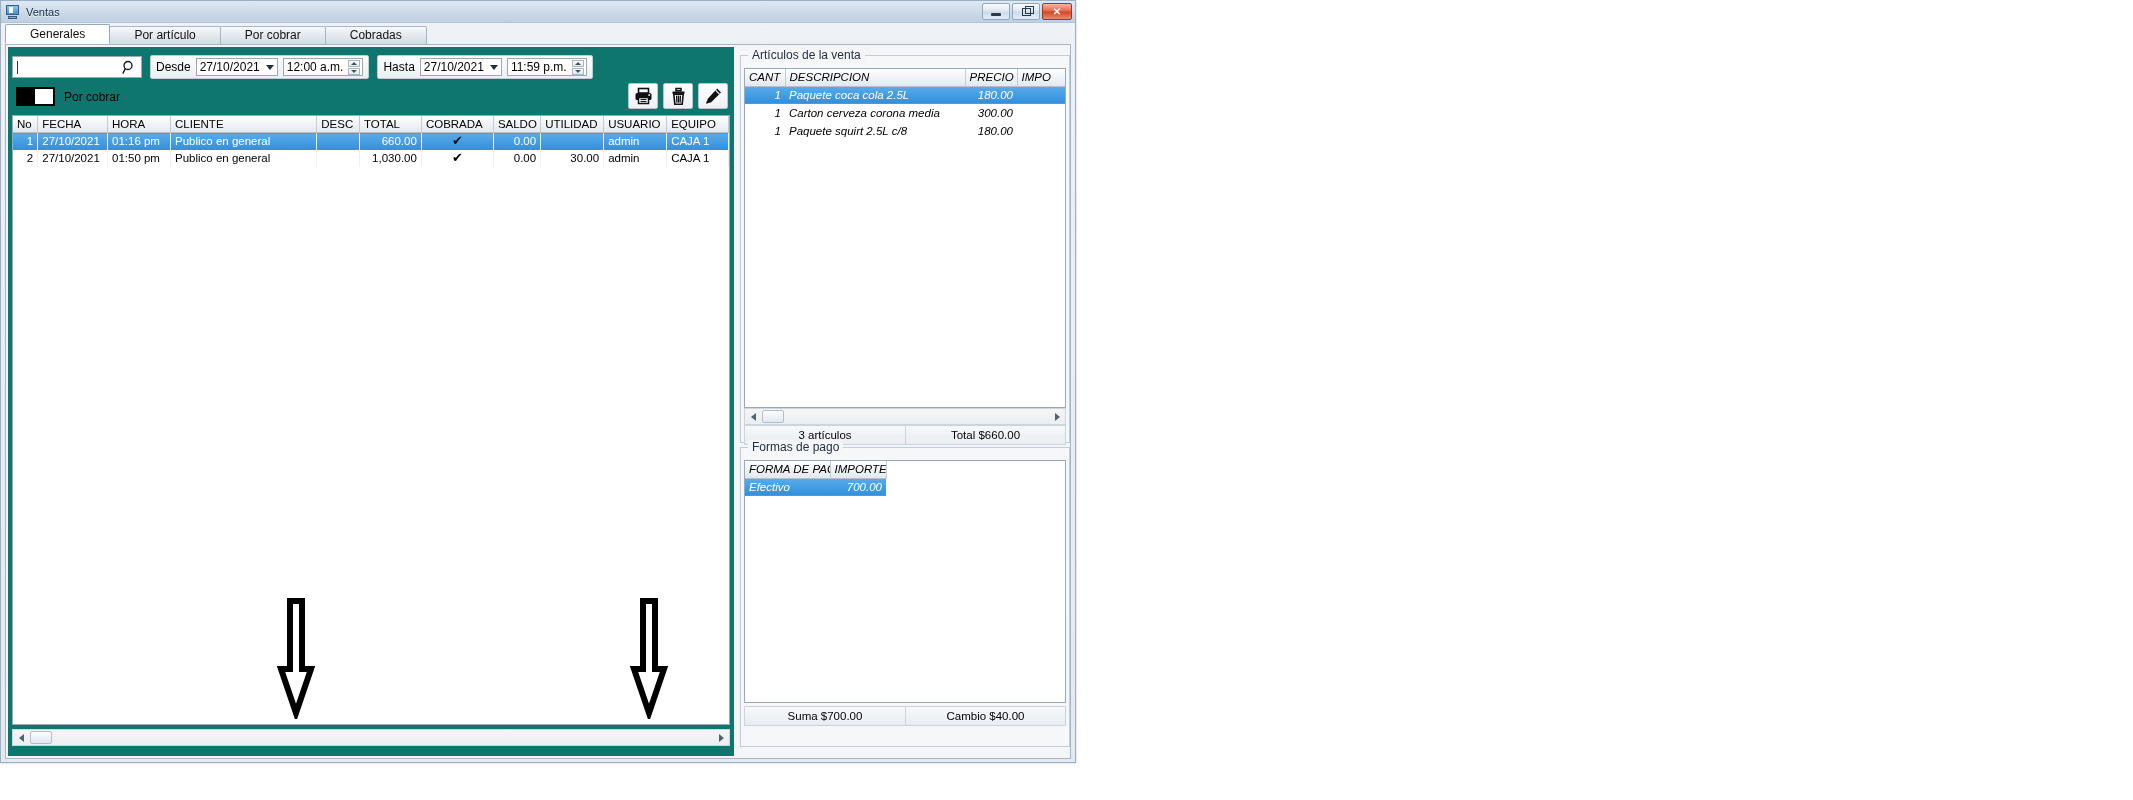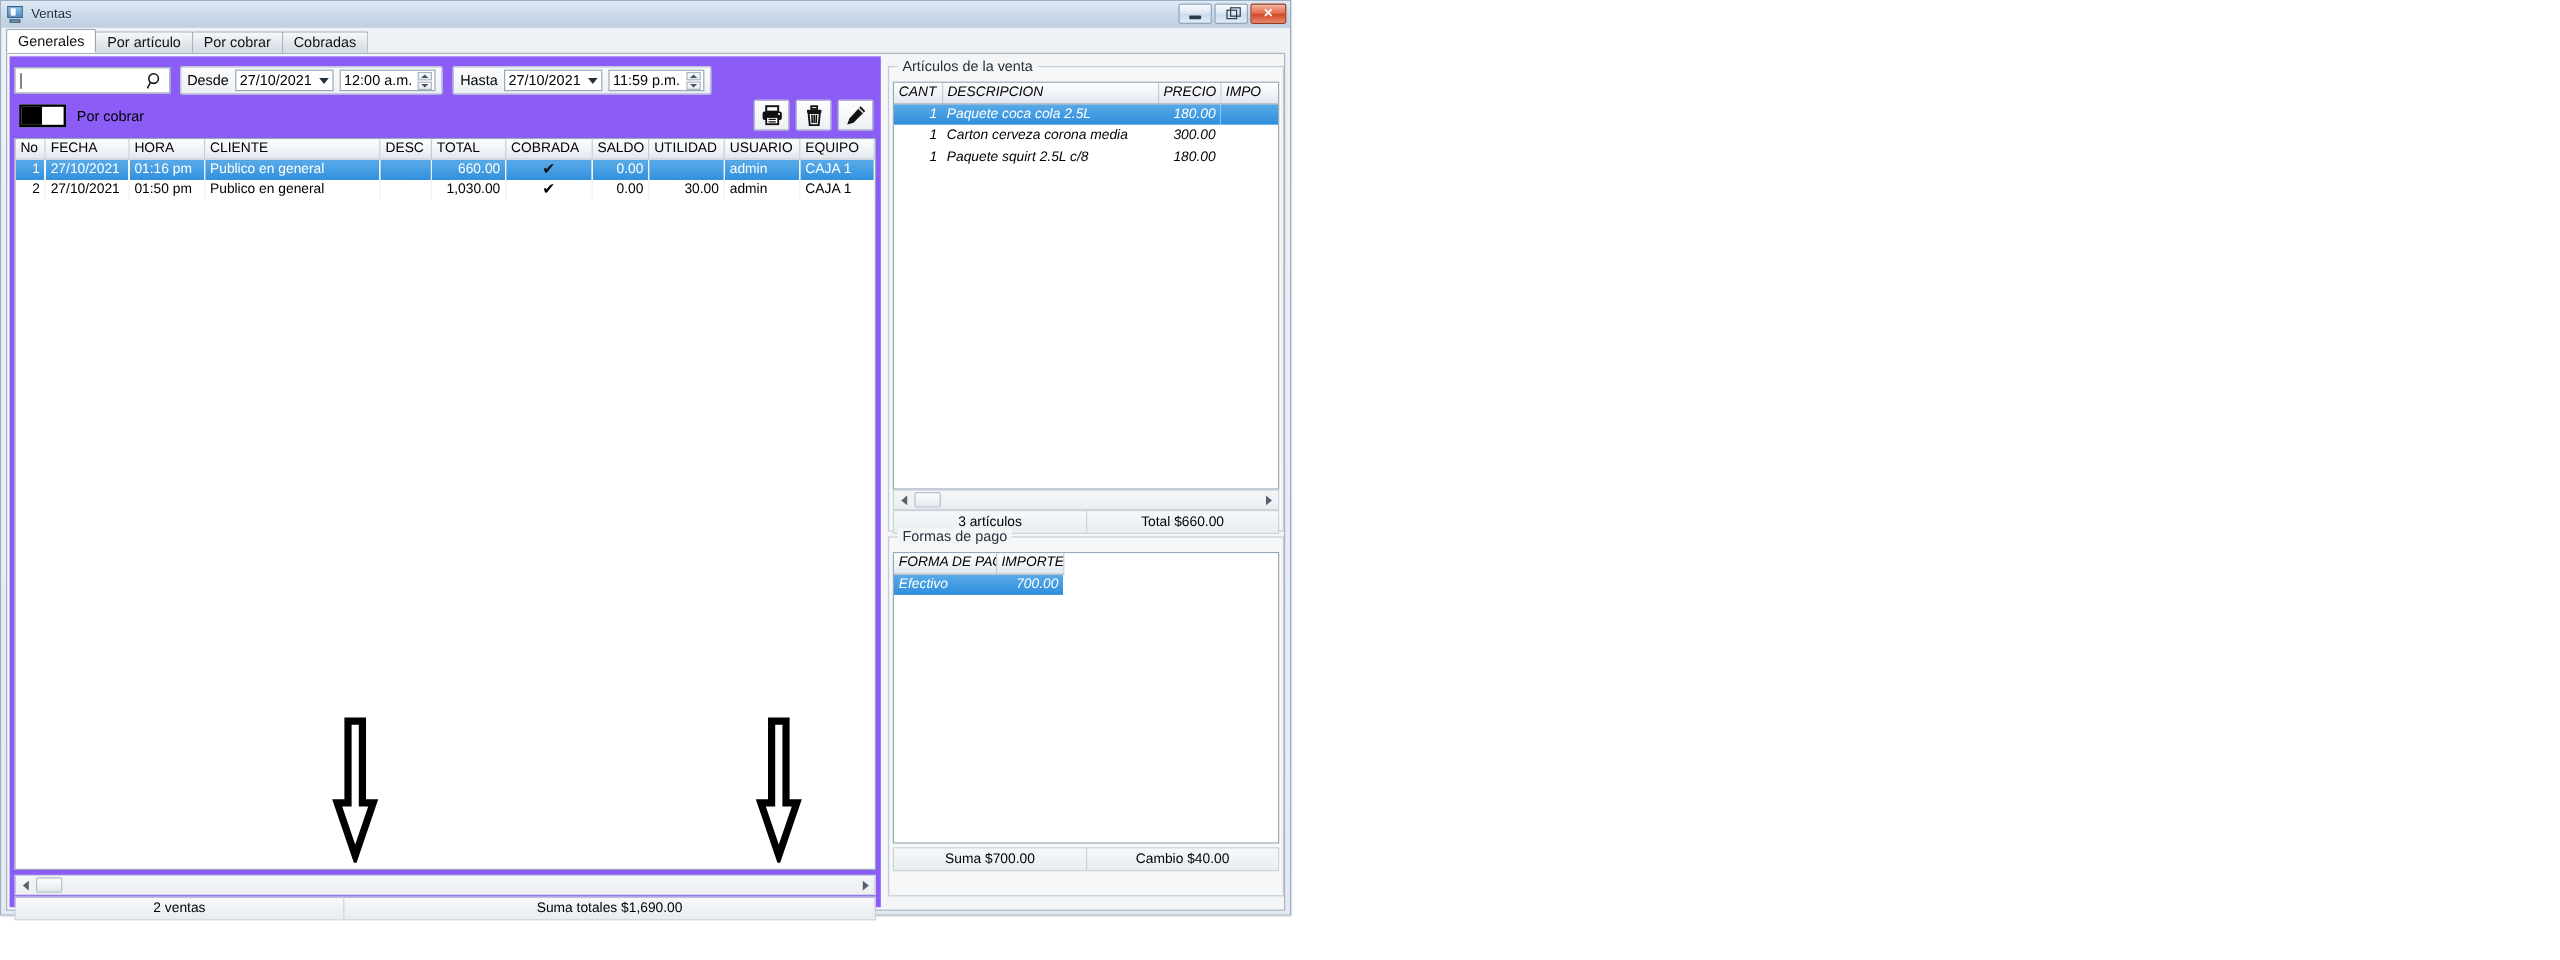--- a/index.html
+++ b/index.html
@@ -103,21 +103,21 @@
     position: absolute;
     left: 4px; top: 24px;
     height: 19px;
     display: flex;
     align-items: flex-end;
     font-size: 12px;
   }
   .tab {
     height: 18px;
     line-height: 17px;
-    padding: 0 9px;
+    padding: 0 24px;
     border: 1px solid #a8b6c4;
     border-bottom: none;
     background: linear-gradient(#f7f9fb, #e2e7ec 55%, #d4dbe2);
     color: #111;
     margin-right: -1px;
     border-radius: 2px 2px 0 0;
     box-sizing: border-box;
     white-space: nowrap;
   }
   .tab.active {
@@ -138,21 +138,21 @@
     background: #f3f5f7;
     border: 1px solid #a8b6c4;
     box-sizing: border-box;
   }
 
   
   #leftpane {
     position: absolute;
     left: 2px; top: 2px;
     width: 726px; height: 709px;
-    background: #8b5cf6;
+    background: #0f766e;
     box-sizing: border-box;
   }
   #filterbar {
     position: absolute;
     left: 4px; top: 8px;
     display: flex;
     align-items: center;
     gap: 8px;
   }
   .searchbox {
@@ -603,24 +603,20 @@
         <span class="sb-left">
             <span class="arr-l"></span>
           </span>
         <span class="thumb"></span>
         <span style="flex:1"></span>
         <span class="sb-right">
             <span class="arr-r"></span>
           </span>
       </div>
 
-      <div class="statusstrip" style="left:4px; top:700px; width:718px;">
-        <span class="cell" style="width:274px;">2 ventas</span>
-        <span class="cell last" style="flex:1;">Suma totales $1,690.00</span>
-      </div>
 
 
     </div>
 
     <div id="rightpane">
 
       <div class="groupbox" id="gb-articulos">
         <span class="gtitle">Artículos de la venta</span>
 
         <div id="itemsgrid">

